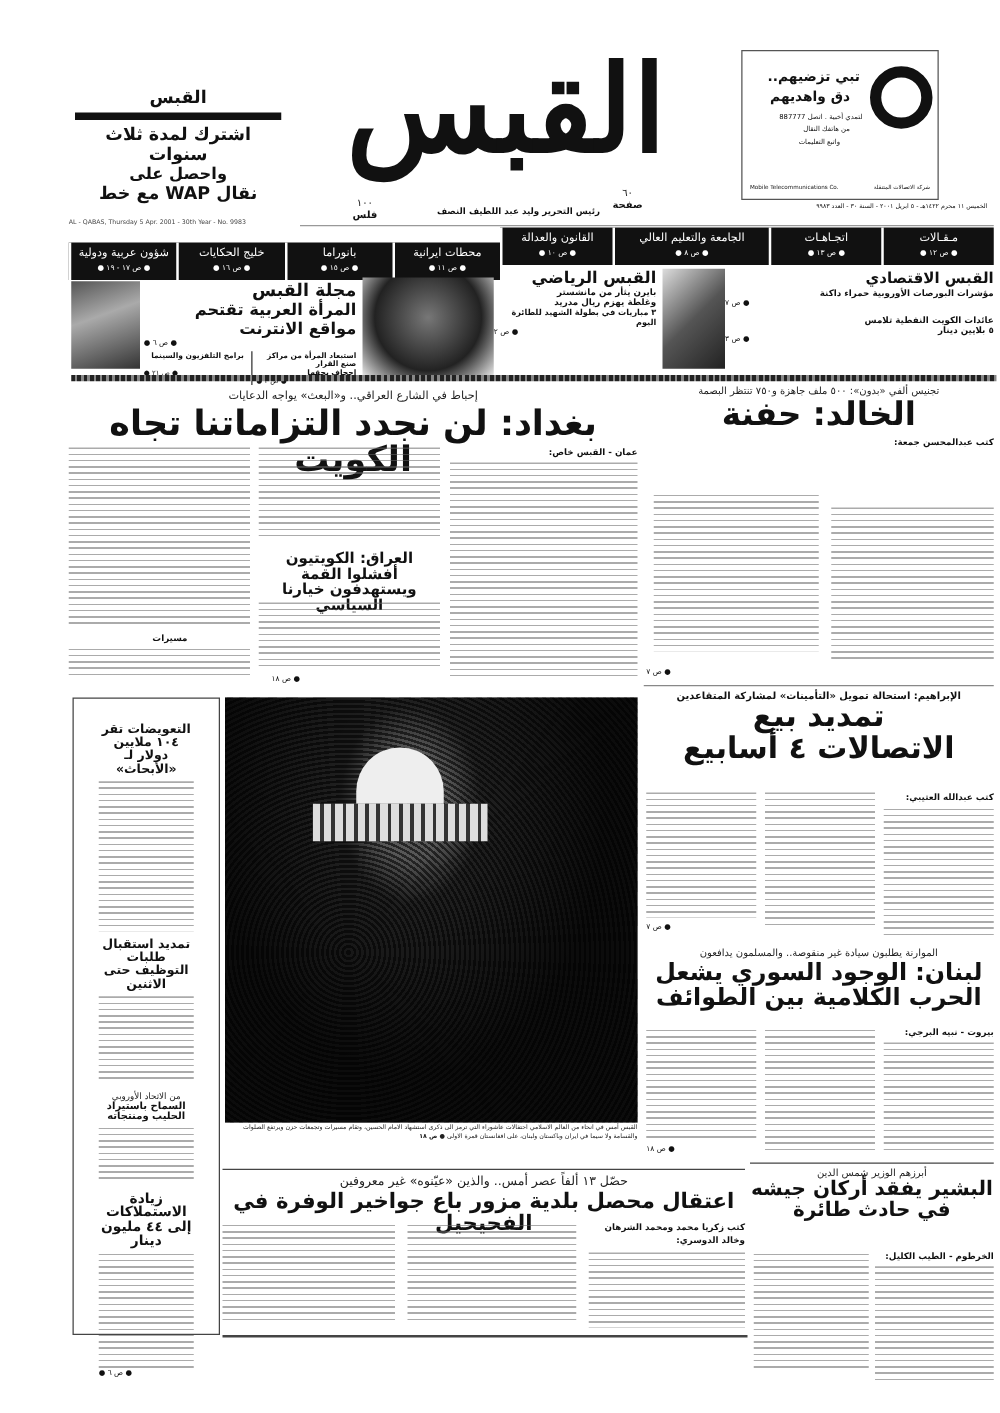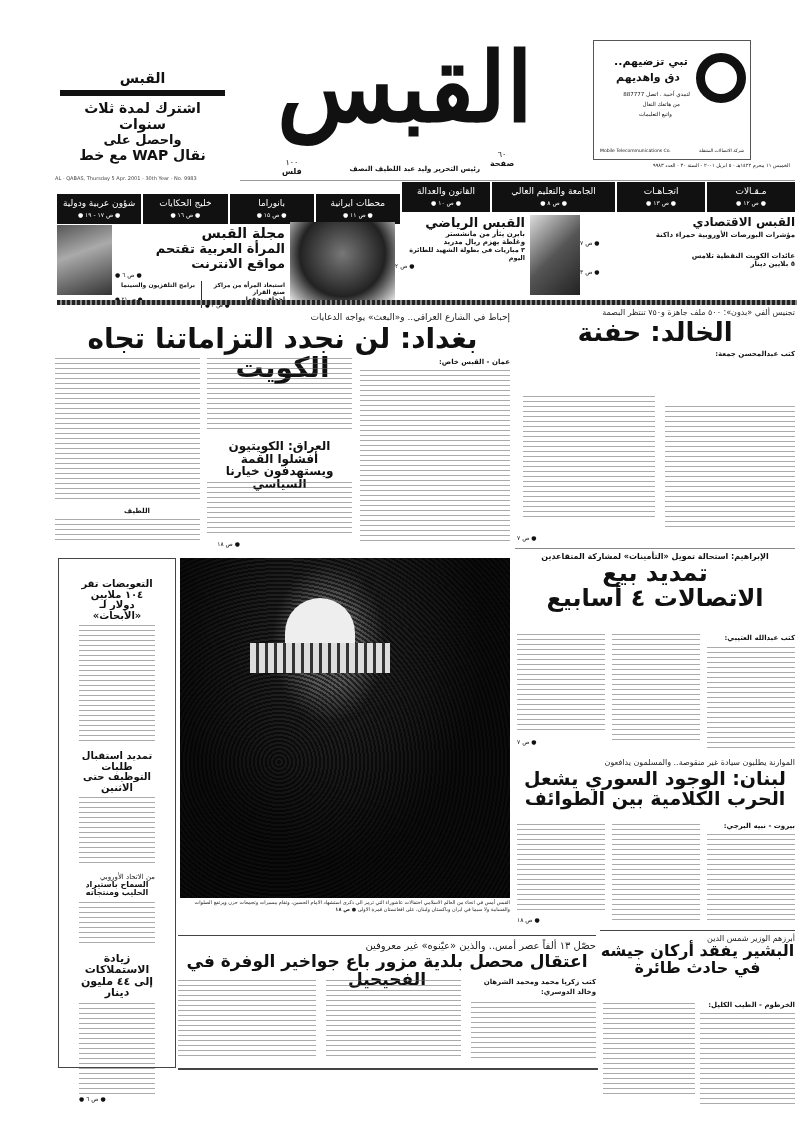--- a/index.html
+++ b/index.html
@@ -5,21 +5,21 @@
 *{box-sizing:border-box;margin:0;padding:0}
 body{width:800px;height:1130px;background:#fff;font-family:"DejaVu Sans",sans-serif;color:#111;position:relative;overflow:hidden;direction:rtl}
 .abs{position:absolute}
 .lines{background:repeating-linear-gradient(to bottom,#666 0 1.2px,transparent 1.2px 5px);opacity:.55}
 .bold{font-weight:bold}
 .masthead{font-family:"DejaVu Serif",serif;font-weight:900;font-size:96px;letter-spacing:-2px;line-height:1;color:#111}
 .navbar{display:flex;background:#111;height:30px}
 .navcell{flex:1;color:#fff;text-align:center;font-size:9px;border-left:2px solid #fff;padding-top:3px;line-height:12px}
 .navcell .pg{font-size:6px;display:block}
 .hl{font-weight:900;color:#111;text-align:center;line-height:1.05}
-.sub{color:#222;text-align:right}
+.sub{color:#222;text-align:center}
 .rule{background:#111}
 .photo{background:#222}
 </style>
 </head>
 <body>
 
 <div class="abs" style="left:60px;top:70px;width:165px;height:100px">
   <div style="text-align:center;font-weight:900;font-size:14px">القبس</div>
   <div class="rule" style="height:6px;margin:4px 0 4px"></div>
   <div class="bold" style="text-align:center;font-size:14px">اشترك لمدة ثلاث سنوات</div>
@@ -118,21 +118,21 @@
 <div class="abs" style="left:55px;top:312px;width:455px;height:240px">
   <div class="sub" style="font-size:9px">إحباط في الشارع العراقي.. و«البعث» يواجه الدعايات</div>
   <div class="hl" style="font-size:28px;margin-top:2px">بغداد: لن نجدد التزاماتنا تجاه الكويت</div>
   <div class="bold" style="position:absolute;right:0;top:46px;font-size:7px">عمان - القبس خاص:</div>
   <div class="lines" style="position:absolute;right:0;top:58px;width:150px;height:172px"></div>
   <div class="lines" style="position:absolute;right:158px;top:46px;width:145px;height:72px"></div>
   <div class="hl" style="position:absolute;right:158px;top:128px;width:145px;font-size:12px">العراق: الكويتيون أفشلوا القمة ويستهدفون خيارنا السياسي</div>
   <div class="lines" style="position:absolute;right:158px;top:170px;width:145px;height:52px"></div>
   <div style="position:absolute;right:270px;top:228px;font-size:6px">● ص ١٨</div>
   <div class="lines" style="position:absolute;right:310px;top:46px;width:145px;height:145px"></div>
-  <div class="bold" style="position:absolute;right:360px;top:195px;font-size:7px">اللطيف</div>
+  <div class="bold" style="position:absolute;right:360px;top:195px;font-size:7px">مسيرات</div>
   <div class="lines" style="position:absolute;right:310px;top:207px;width:145px;height:25px"></div>
 </div>
 
 <div class="abs" style="left:515px;top:552px;width:280px;height:150px">
   <div class="bold" style="font-size:8px;text-align:center">الإبراهيم: استحالة تمويل «التأمينات» لمشاركة المتقاعدين</div>
   <div class="hl" style="font-size:24px">تمديد بيع</div>
   <div class="hl" style="font-size:24px">الاتصالات ٤ أسابيع</div>
   <div class="bold" style="position:absolute;right:0;top:82px;font-size:7px">كتب عبدالله العتيبي:</div>
   <div class="lines" style="position:absolute;right:0;top:95px;width:88px;height:102px"></div>
   <div class="lines" style="position:absolute;right:95px;top:82px;width:88px;height:110px"></div>

